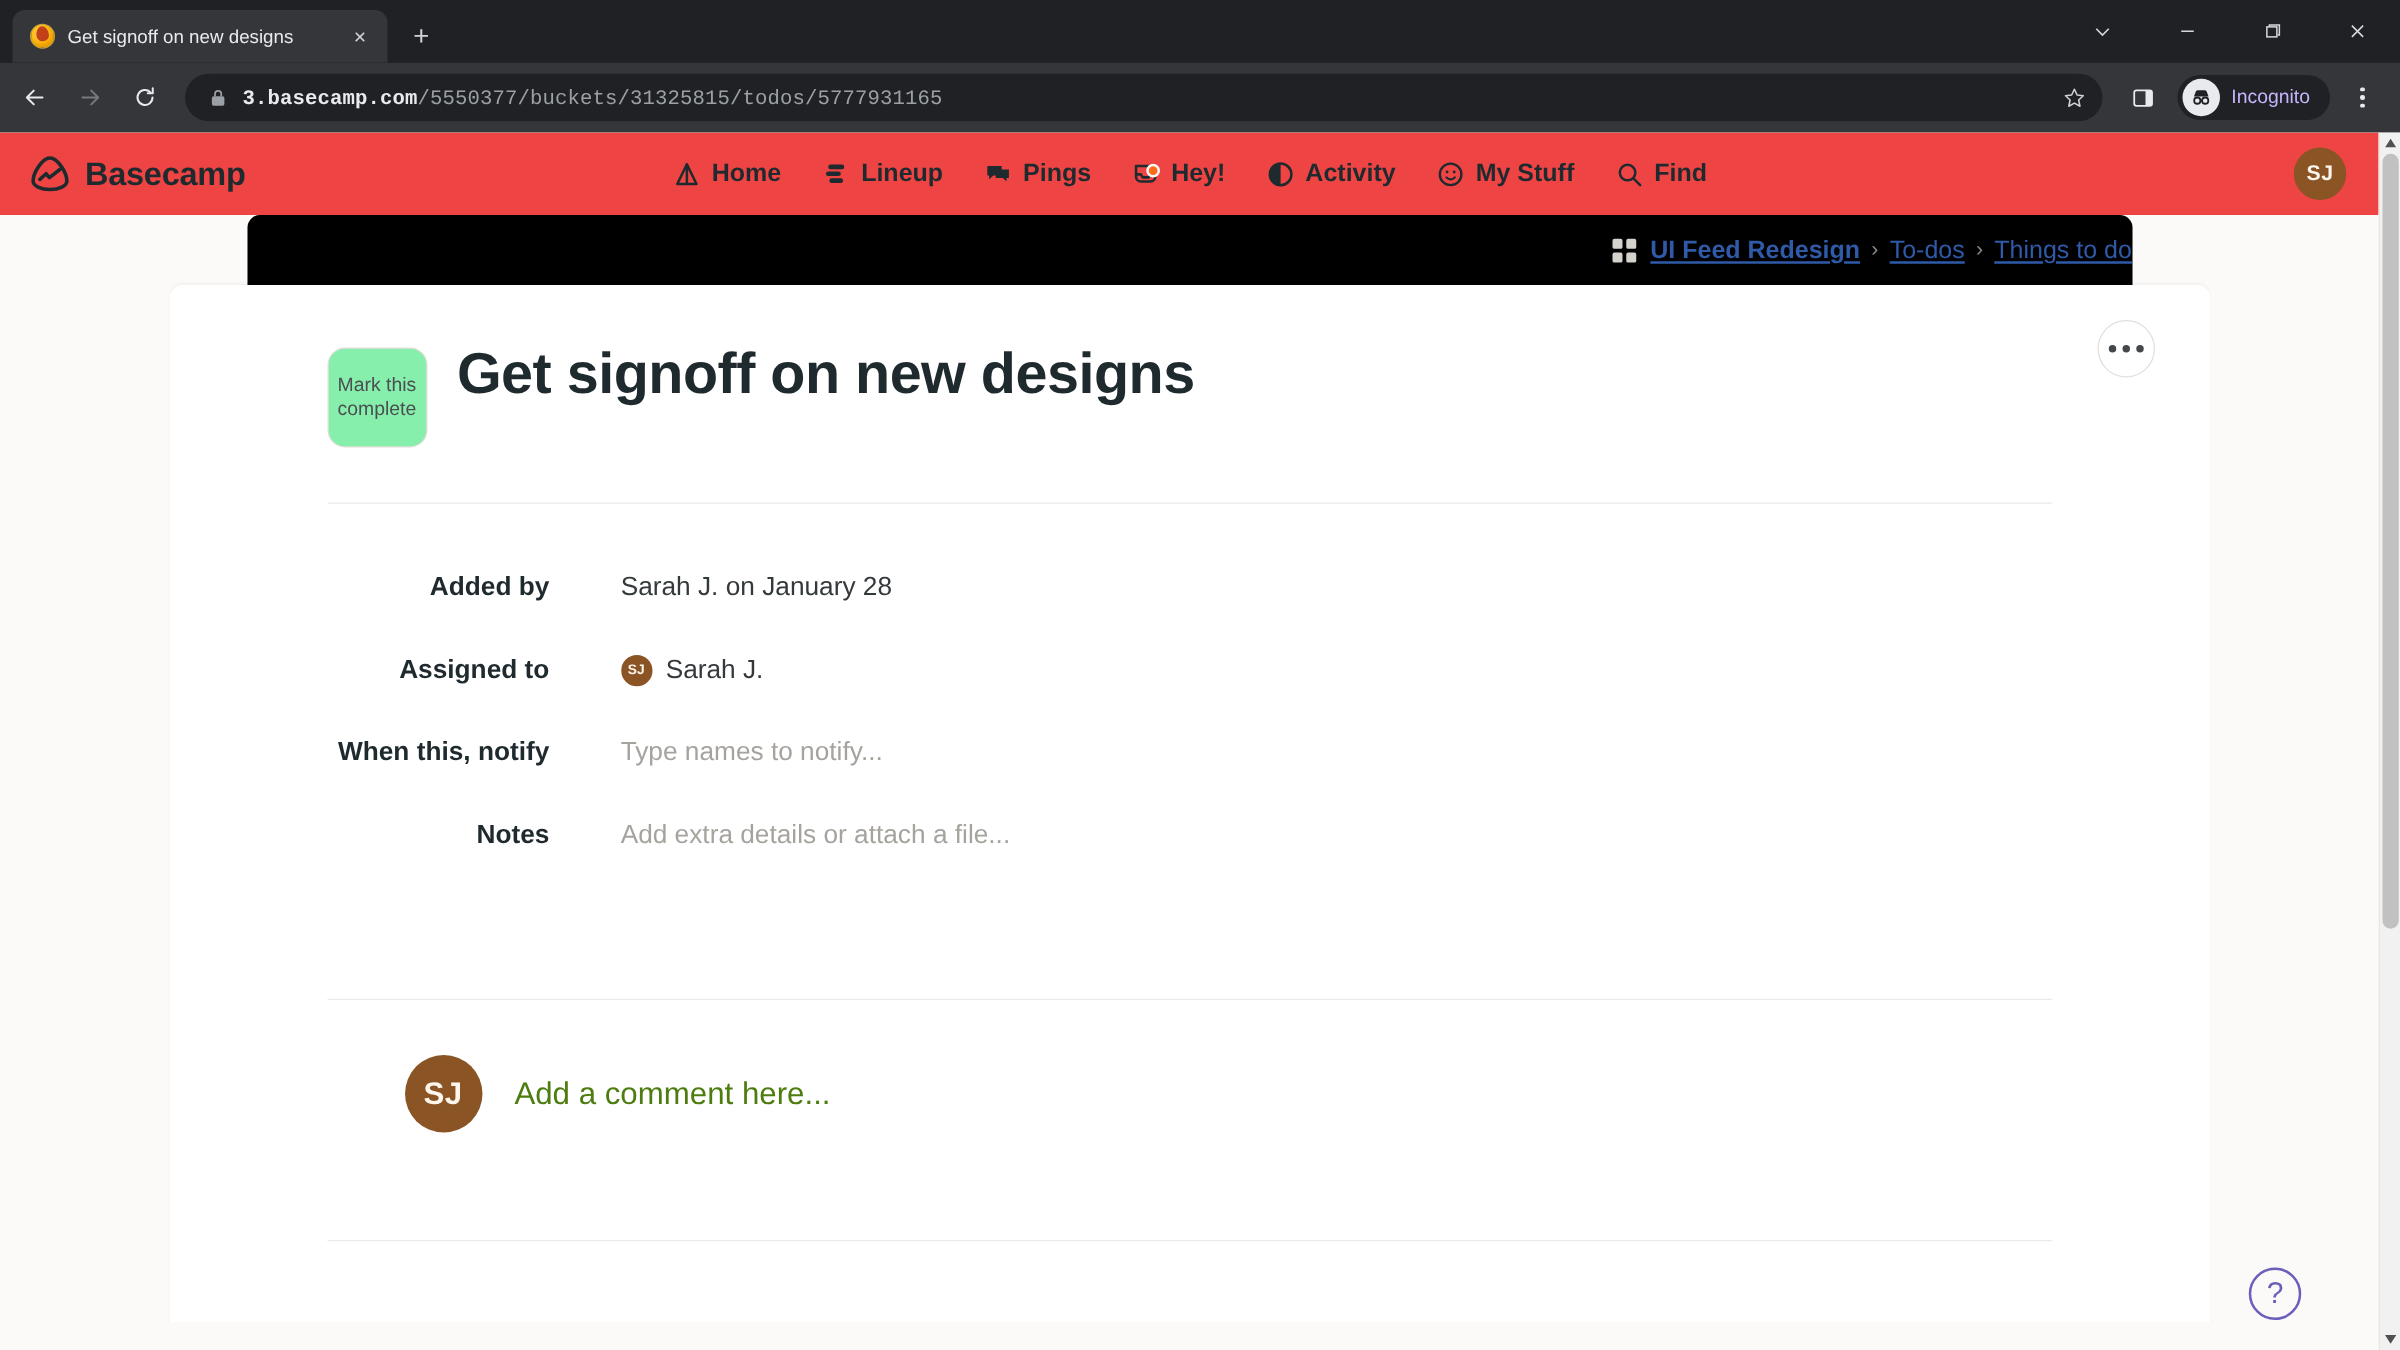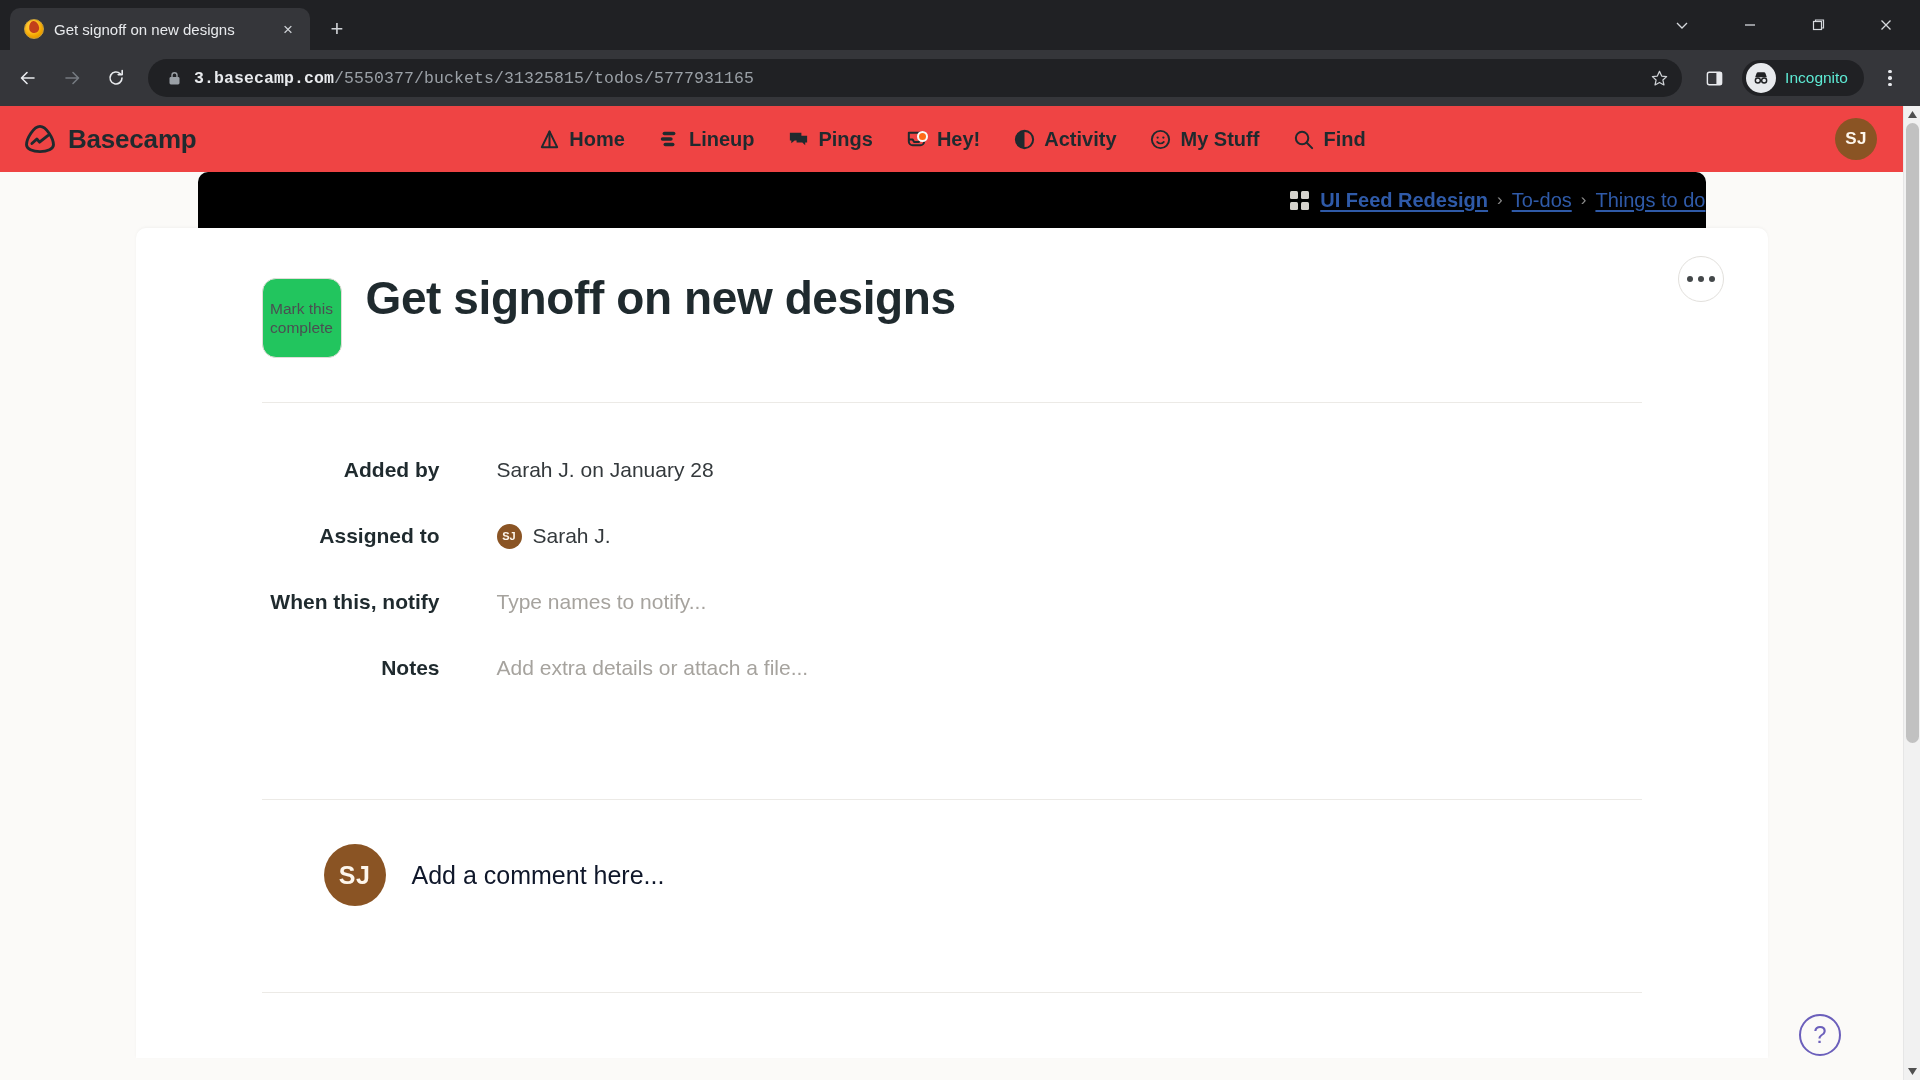--- a/index.html
+++ b/index.html
@@ -83,21 +83,21 @@
   .star { width: 34px; height: 34px; display:flex; align-items:center; justify-content:center; color:#cfd2d6; flex:0 0 34px;}
   .sidepanel { width: 40px; height: 40px; display:flex; align-items:center; justify-content:center; color:#e8eaed; flex:0 0 40px;}
   .incognito-pill {
     height: 36px; background: #202124; border-radius: 18px;
     display: flex; align-items: center; gap: 9px; padding: 0 16px 0 4px; margin-left: 4px;
   }
   .incognito-badge {
     width: 30px; height: 30px; border-radius: 50%; background: #e8eaed;
     display: flex; align-items: center; justify-content: center; flex: 0 0 30px;
   }
-  .incognito-label { color: #5eead4; font-size: 15.5px; white-space: nowrap; }
+  .incognito-label { color: #c4b5fd; font-size: 15.5px; white-space: nowrap; }
   .kebab { width: 40px; height: 40px; display:flex; flex-direction: column; align-items:center; justify-content:center; gap:3px; flex:0 0 40px; margin-left: 2px;}
   .kebab i { width: 3.5px; height: 3.5px; border-radius: 50%; background: #e8eaed; display:block; }
 
   
   .viewport {
     flex: 1; position: relative; background: #fbfaf8; overflow: hidden;
     display: flex;
   }
   .page { flex: 1; position: relative; overflow: hidden; }
 
@@ -161,21 +161,21 @@
     position: absolute; right: 44px; top: 28px;
     width: 46px; height: 46px; border-radius: 50%;
     border: 1px solid #e2e0dc; background: #fff;
     display: flex; align-items: center; justify-content: center; gap: 5px;
   }
   .more-btn i { width: 6px; height: 6px; border-radius: 50%; background: #44484a; display: block; }
 
   .title-row { display: flex; align-items: flex-start; gap: 24px; padding-bottom: 44px; }
   .mark-complete {
     width: 80px; height: 80px; border-radius: 14px;
-    border: 1.5px solid #e0ddd8; background: #22c55e;
+    border: 1.5px solid #e0ddd8; background: #86efac;
     display: flex; align-items: center; justify-content: center;
     text-align: center; font-size: 15.5px; color: #4b4f52; line-height: 1.25;
     flex: 0 0 80px; margin-top: 8px;
   }
   .todo-title { font-size: 46px; font-weight: 700; color: #1f2a2e; line-height: 1.25; letter-spacing: -.4px; }
 
   .divider { height: 1px; background: #eceae6; width: 1380px; margin: 0 auto; }
 
   .fields { padding: 34px 0 0 0; }
   .field-row { display: flex; align-items: center; min-height: 66px; gap: 31px; }
@@ -203,21 +203,21 @@
     background: #29b6f6; border-radius: 1px;
   }
 
   .comment-divider { height: 1px; background: #eceae6; width: 1380px; margin: 98px auto 0; }
   .comment-row { display: flex; align-items: center; gap: 26px; padding: 44px 0 0 188px; }
   .avatar-lg {
     width: 62px; height: 62px; border-radius: 50%; background: #8a5424;
     color: #fdf6ec; display: flex; align-items: center; justify-content: center;
     font-size: 25px; font-weight: 700; letter-spacing: .5px; flex: 0 0 62px;
   }
-  .comment-placeholder { font-size: 25px; color: #0f172a; }
+  .comment-placeholder { font-size: 25px; color: #4d7c0f; }
   .bottom-divider { height: 1px; background: #eceae6; width: 1380px; margin: 86px auto 0; }
 
   
   .help-btn {
     position: absolute; right: 62px; bottom: 24px;
     width: 42px; height: 42px; border-radius: 50%;
     border: 2.5px solid #6b5fbb; color: #6b5fbb;
     display: flex; align-items: center; justify-content: center;
     font-size: 24px; font-weight: 400; background: transparent;
   }

